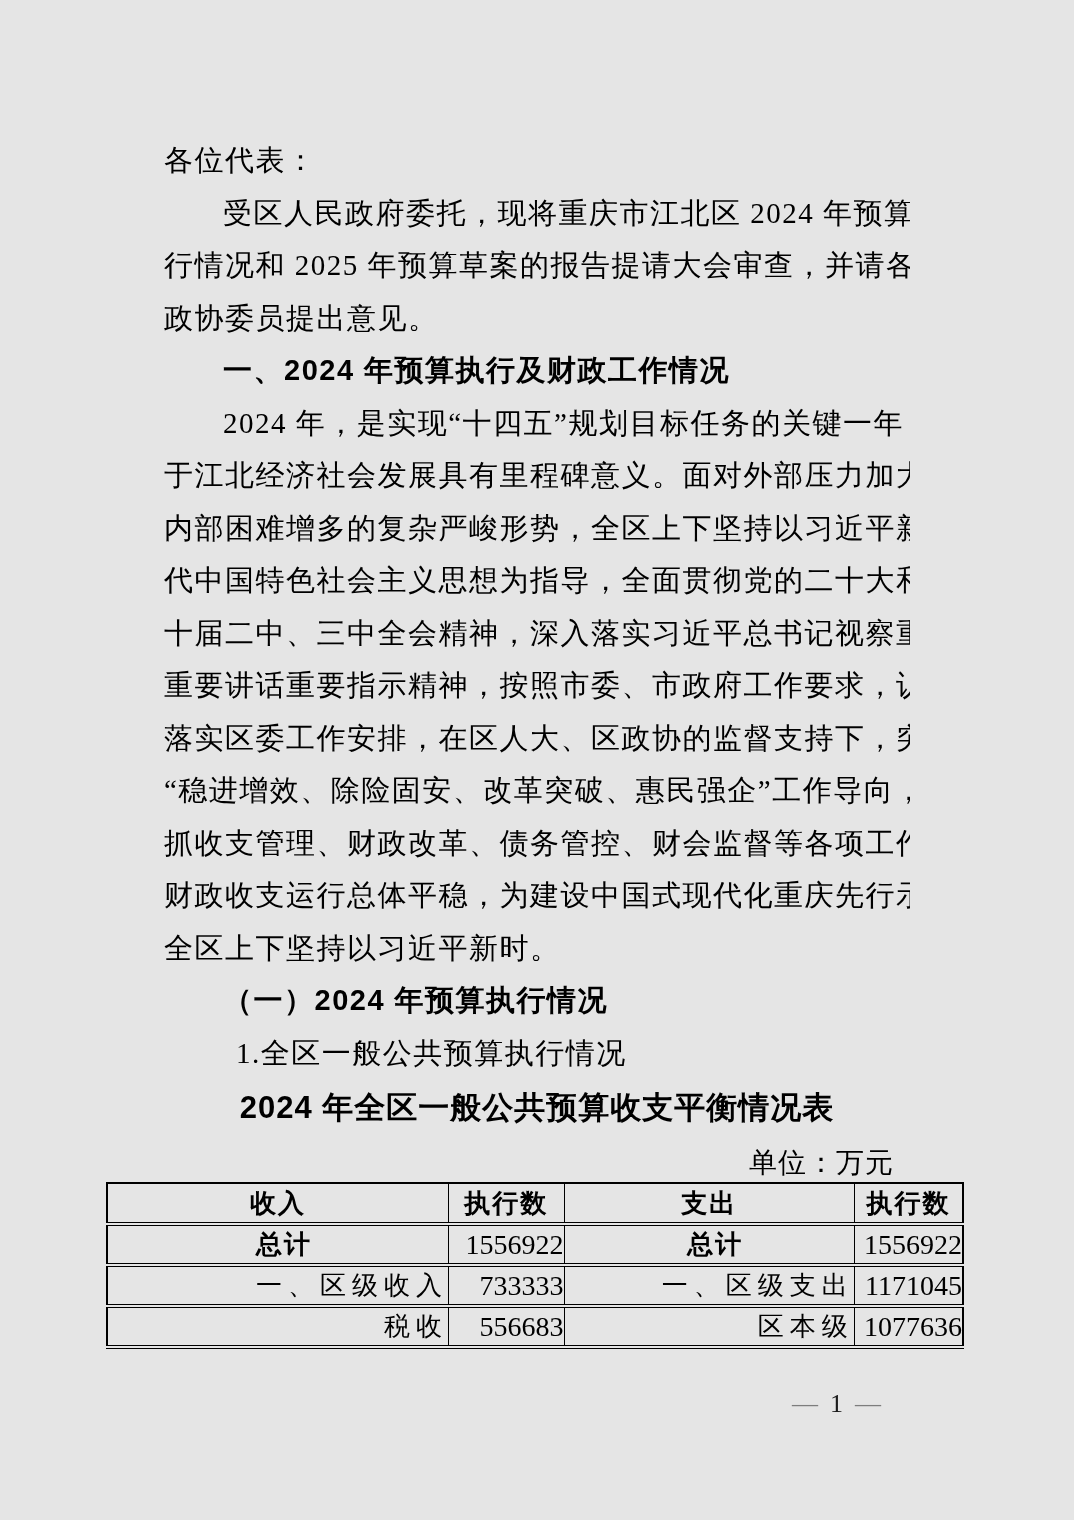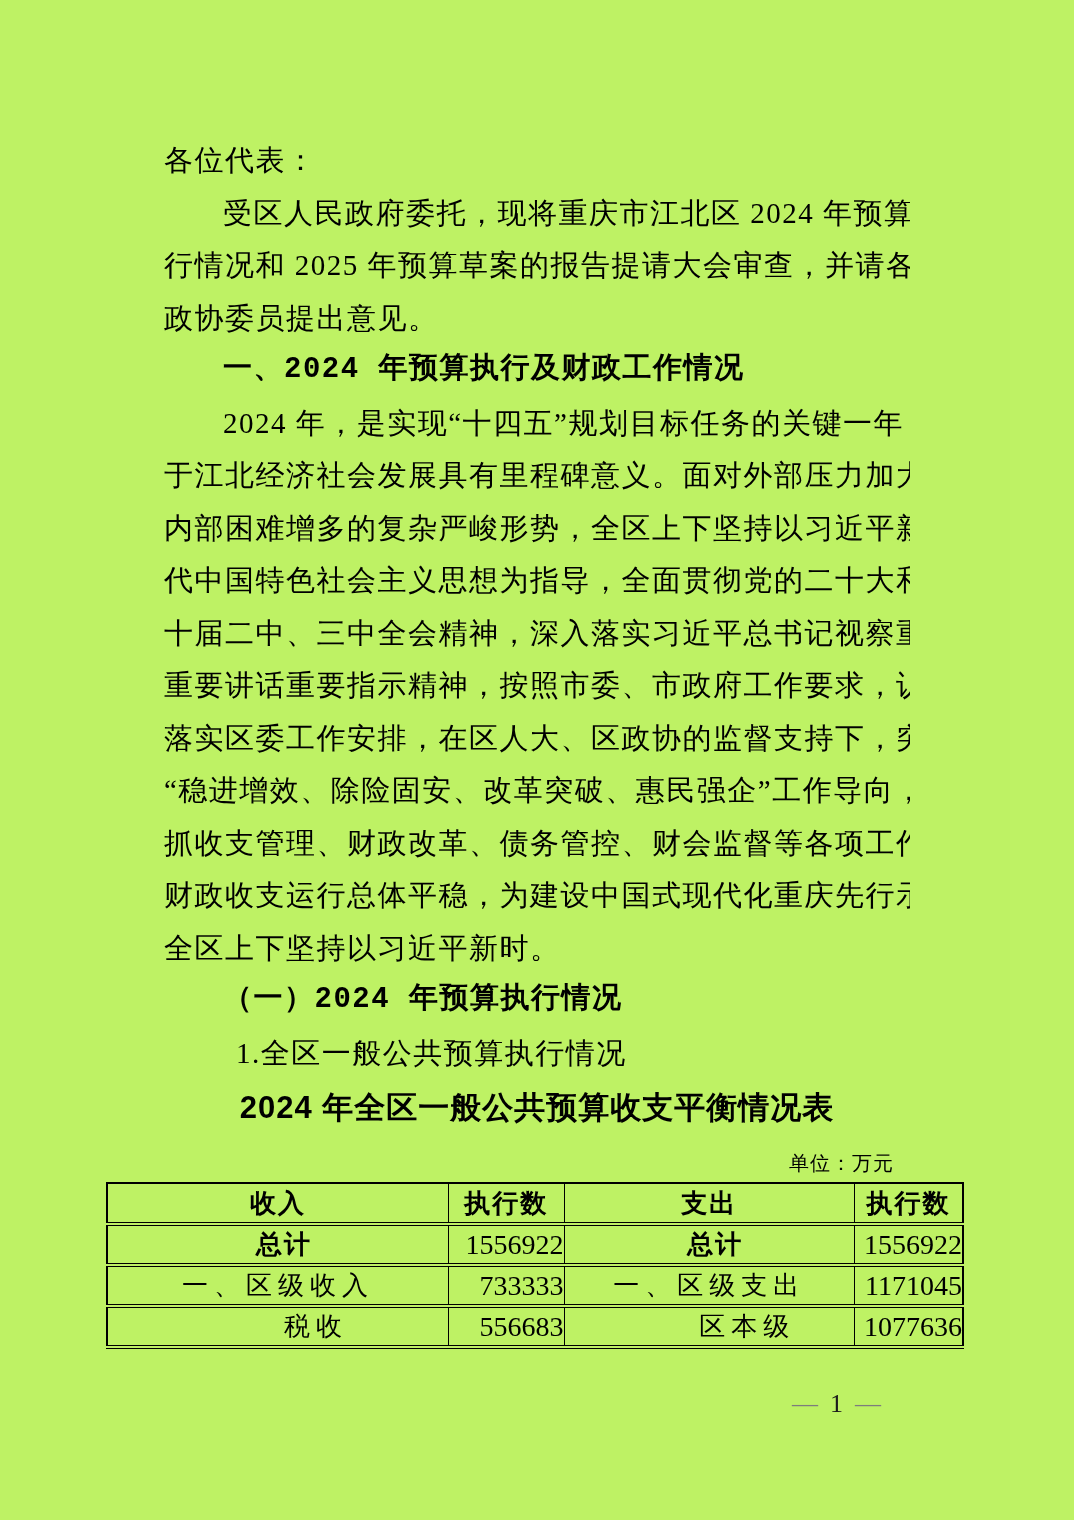--- a/index.html
+++ b/index.html
@@ -2,21 +2,21 @@
 <html><head>
 <meta charset="utf-8">
 <style>
   * { margin: 0; padding: 0; box-sizing: border-box; }
   html, body { background: #ffffff; }
   .page {
     position: relative;
     width: 1074px;
     height: 1520px;
     margin: 0 auto;
-    background: #bef264;
+    background: #e5e5e5;
     color: #000000;
     font-family: "Liberation Serif", "DejaVu Serif", serif;
     overflow: hidden;
   }
   .content {
     position: absolute;
     left: 164px;
     right: 164px;
     top: 134px;
   }
@@ -25,21 +25,21 @@
     line-height: 52.5px;
     font-size: 29px;
     letter-spacing: 1.5px;
     white-space: nowrap;
     overflow: hidden;
   }
   .indent { text-indent: 59px; }
   .indent-3 { text-indent: 72px; }
   .heading-black {
     font-weight: bold;
-    font-family: Liberation Mono, monospace;
+    font-family: Liberation Sans, sans-serif;
   }
   .table-title {
     position: absolute;
     left: 106px;
     width: 862px;
     top: 1086px;
     height: 44px;
     line-height: 44px;
     text-align: center;
     font-family: "Liberation Sans", "DejaVu Sans", sans-serif;
@@ -49,21 +49,21 @@
   }
   .unit-line {
     position: absolute;
     left: 106px;
     width: 862px;
     top: 1146px;
     height: 34px;
     line-height: 34px;
     text-align: right;
     padding-right: 74px;
-    font-size: 20px;
+    font-size: 28px;
     letter-spacing: 1px;
   }
   table.balance {
     position: absolute;
     left: 106px;
     top: 1182px;
     width: 858px;
     border-collapse: collapse;
     table-layout: fixed;
     border: 2px solid #000;
@@ -86,21 +86,21 @@
   }
   table.balance th {
     font-family: "Liberation Sans", "DejaVu Sans", sans-serif;
     font-weight: bold;
     font-size: 26px;
     text-align: center;
     letter-spacing: 2px;
   }
   td.item {
     font-size: 26px;
-    text-align: center;
+    text-align: right;
     padding-left: 10px;
     letter-spacing: 6px;
   }
   td.item.center {
     text-align: center;
     padding-left: 12px;
     font-family: "Liberation Sans", "DejaVu Sans", sans-serif;
     font-weight: bold;
     letter-spacing: 2px;
   }

